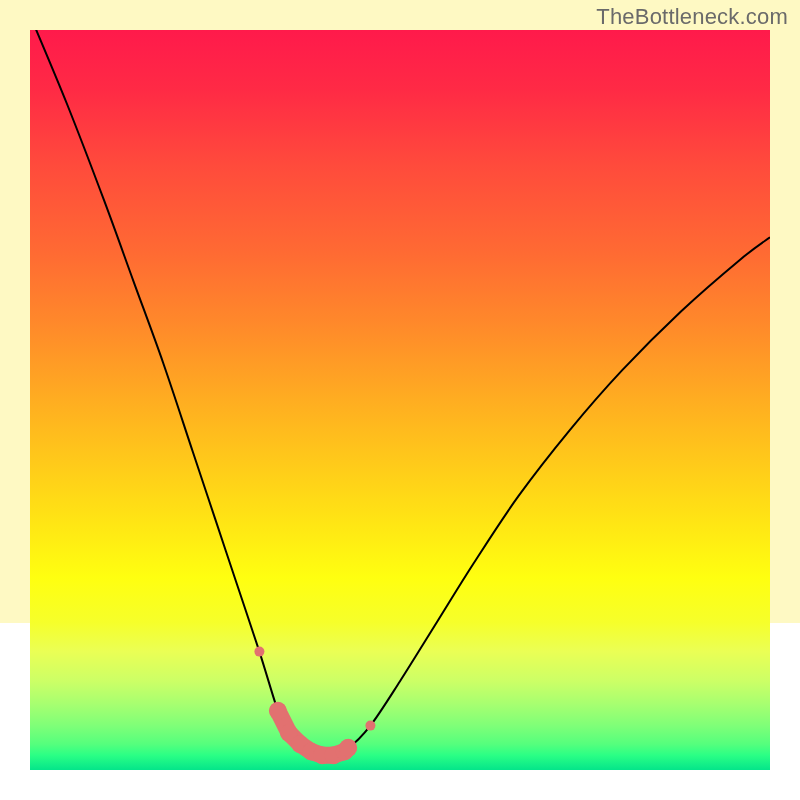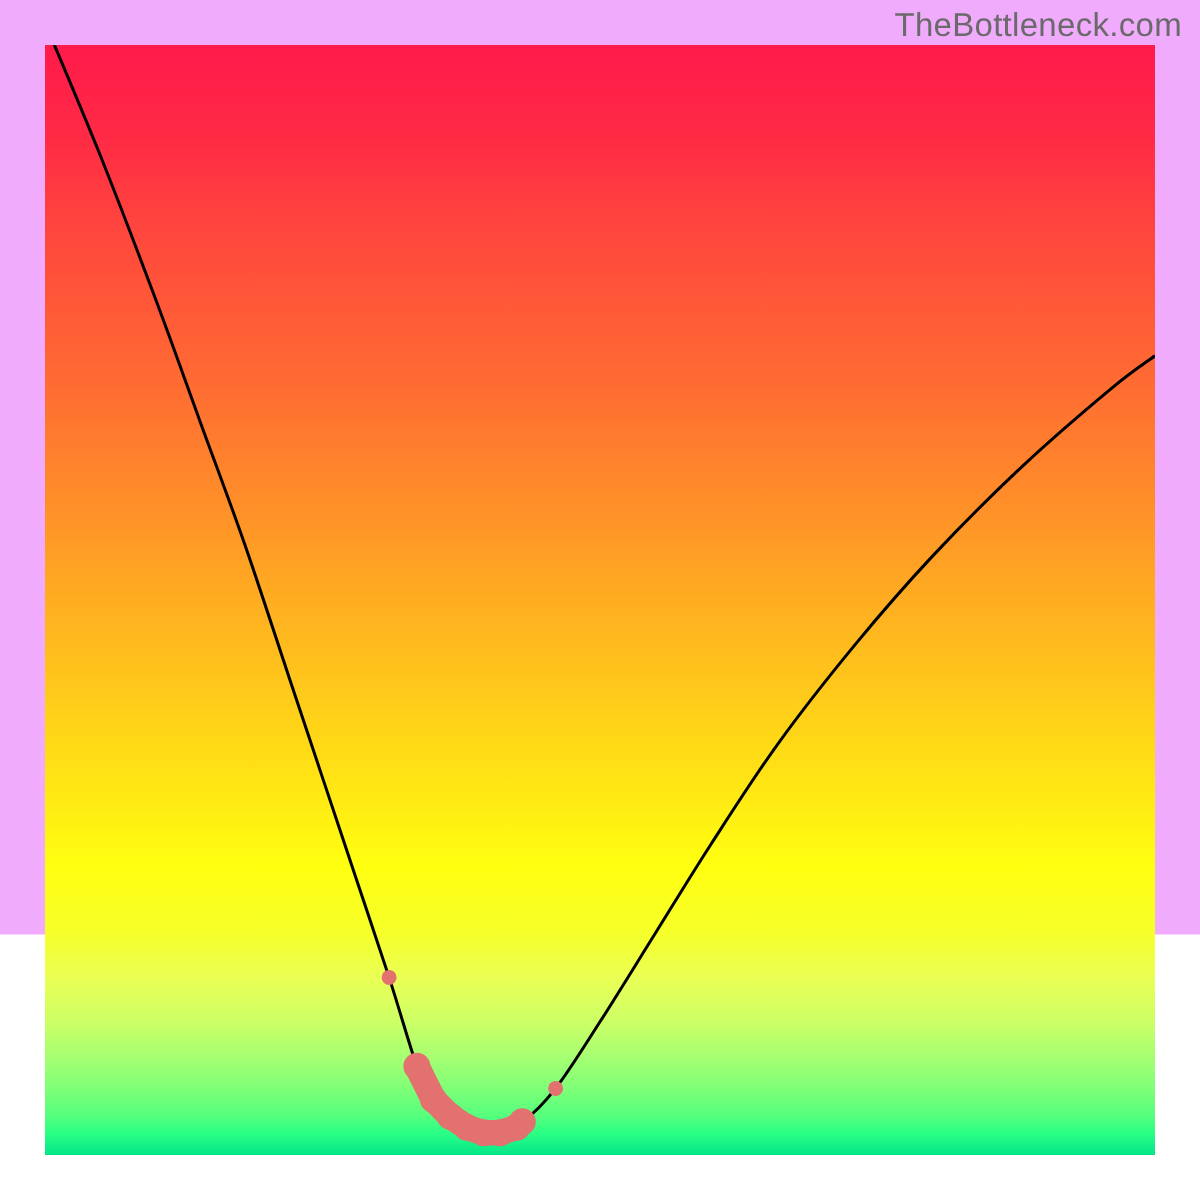--- a/index.html
+++ b/index.html
@@ -6,21 +6,21 @@
     margin: 0;
     padding: 0;
     width: 800px;
     height: 800px;
     overflow: hidden;
     font-family: Arial, Helvetica, sans-serif;
   }
   .frame {
     width: 800px;
     height: 623px;
-    background: #f0abfc;
+    background: #fef9c3;
     position: relative;
     box-sizing: border-box;
   }
   .plot-area {
     position: absolute;
     left: 30px;
     top: 30px;
     width: 740px;
     height: 740px;
     overflow: hidden;

